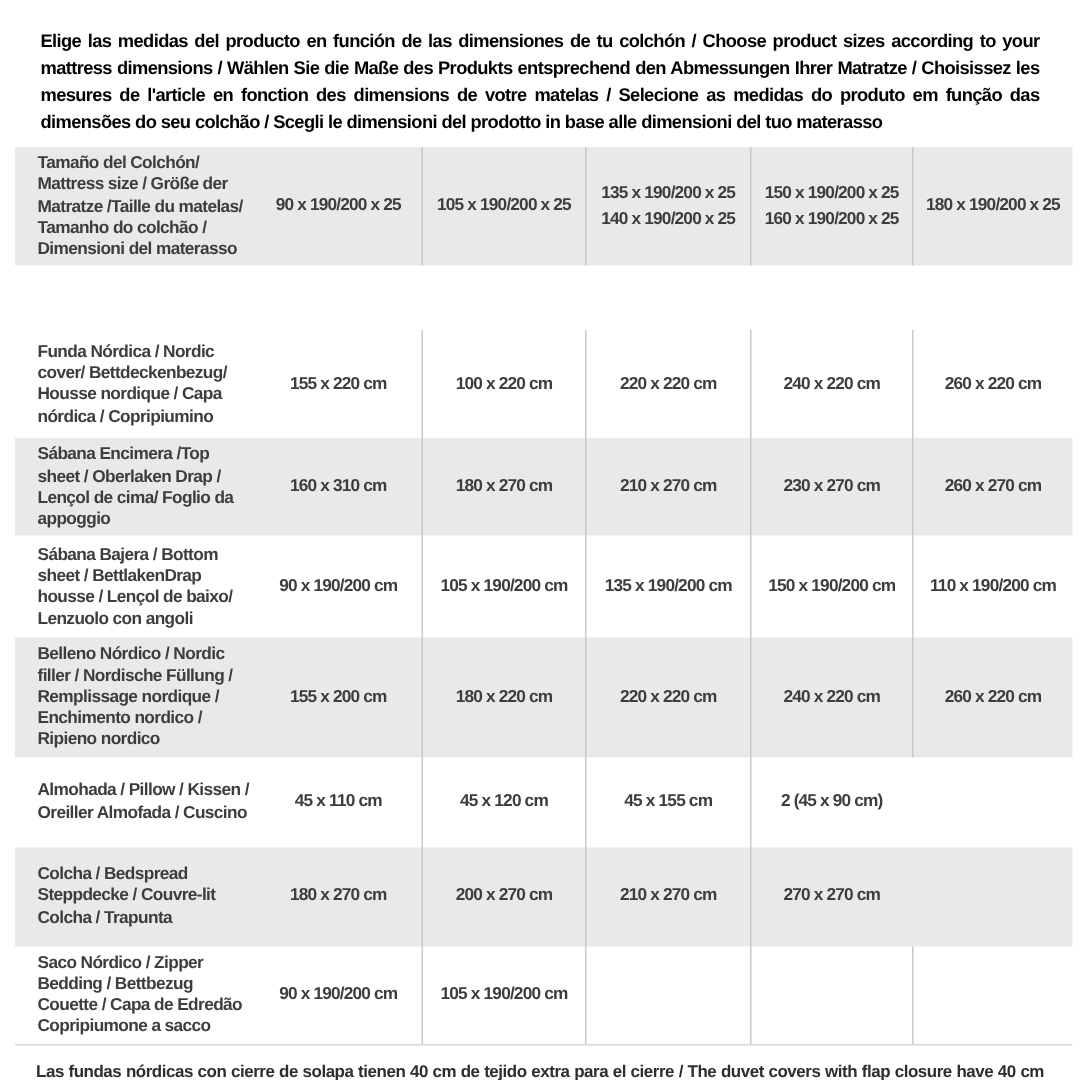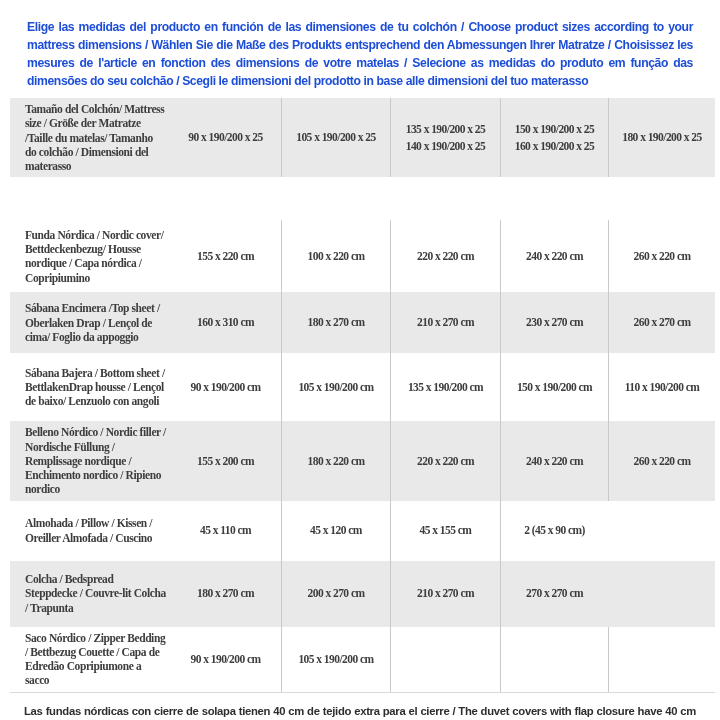--- a/index.html
+++ b/index.html
@@ -18,21 +18,21 @@
   }
   .page { position: relative; width: 720px; height: 720px; }
 
   .intro {
     margin: 18px 16px 0 27px;
     width: 666px;
     font-size: 12.2px;
     line-height: 18px;
     letter-spacing: -0.4px;
     text-align: justify;
-    color: #1d4ed8;
+    color: #000000;
   }
 
   .size-table {
     margin: 8px 0 0 10px;
     width: 705px;
     border-bottom: 1px solid #d9d9d9;
   }
   .row {
     display: grid;
     grid-template-columns: 160px 111px 109px 110px 108px 107px;
@@ -45,21 +45,20 @@
   .row:nth-child(5) { min-height: 76px; }
   .row:nth-child(6) { min-height: 60px; }
   .row:nth-child(7) { min-height: 66px; }
   .row:nth-child(8) { min-height: 64px; }
 
   .cell {
     display: flex;
     align-items: center;
     font-size: 11.5px;
     color: #3d3d3d;
-    font-family: Liberation Serif, serif;
   }
   .cell.label {
     justify-content: flex-start;
     padding: 4px 4px 4px 15px;
     letter-spacing: -0.4px;
     line-height: 1.24;
     text-align: left;
   }
   .cell.val {
     justify-content: center;

